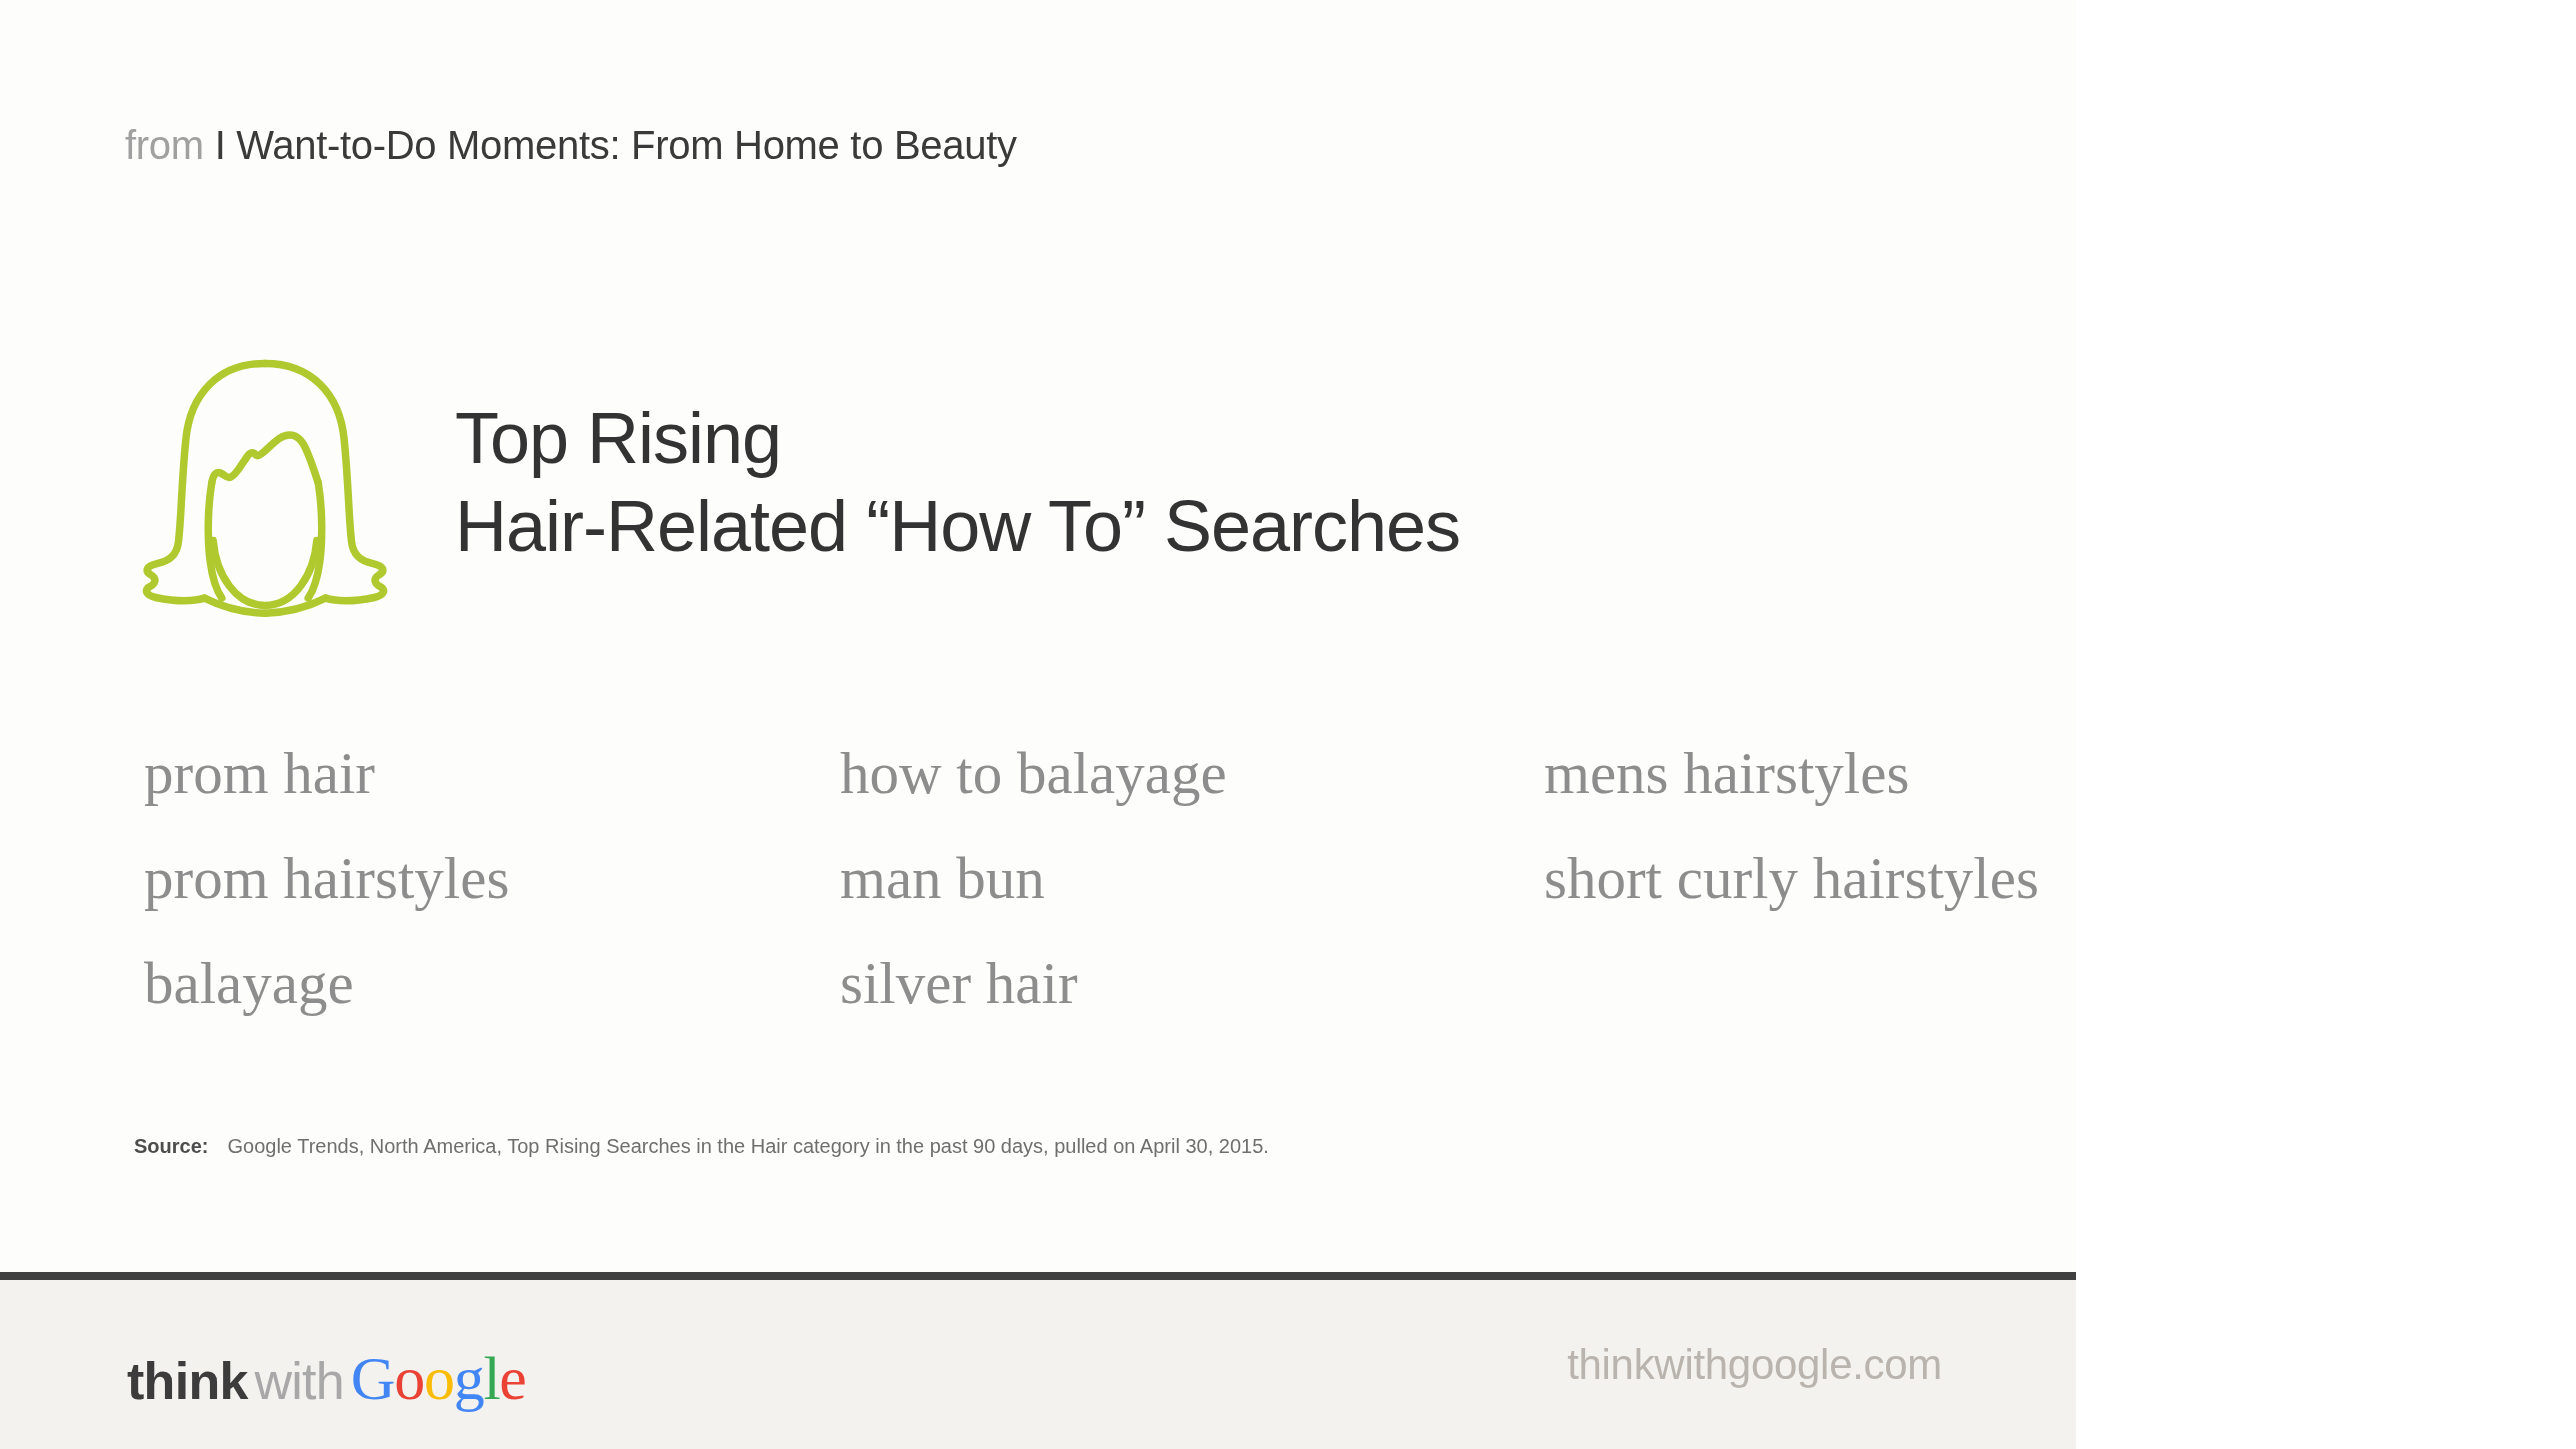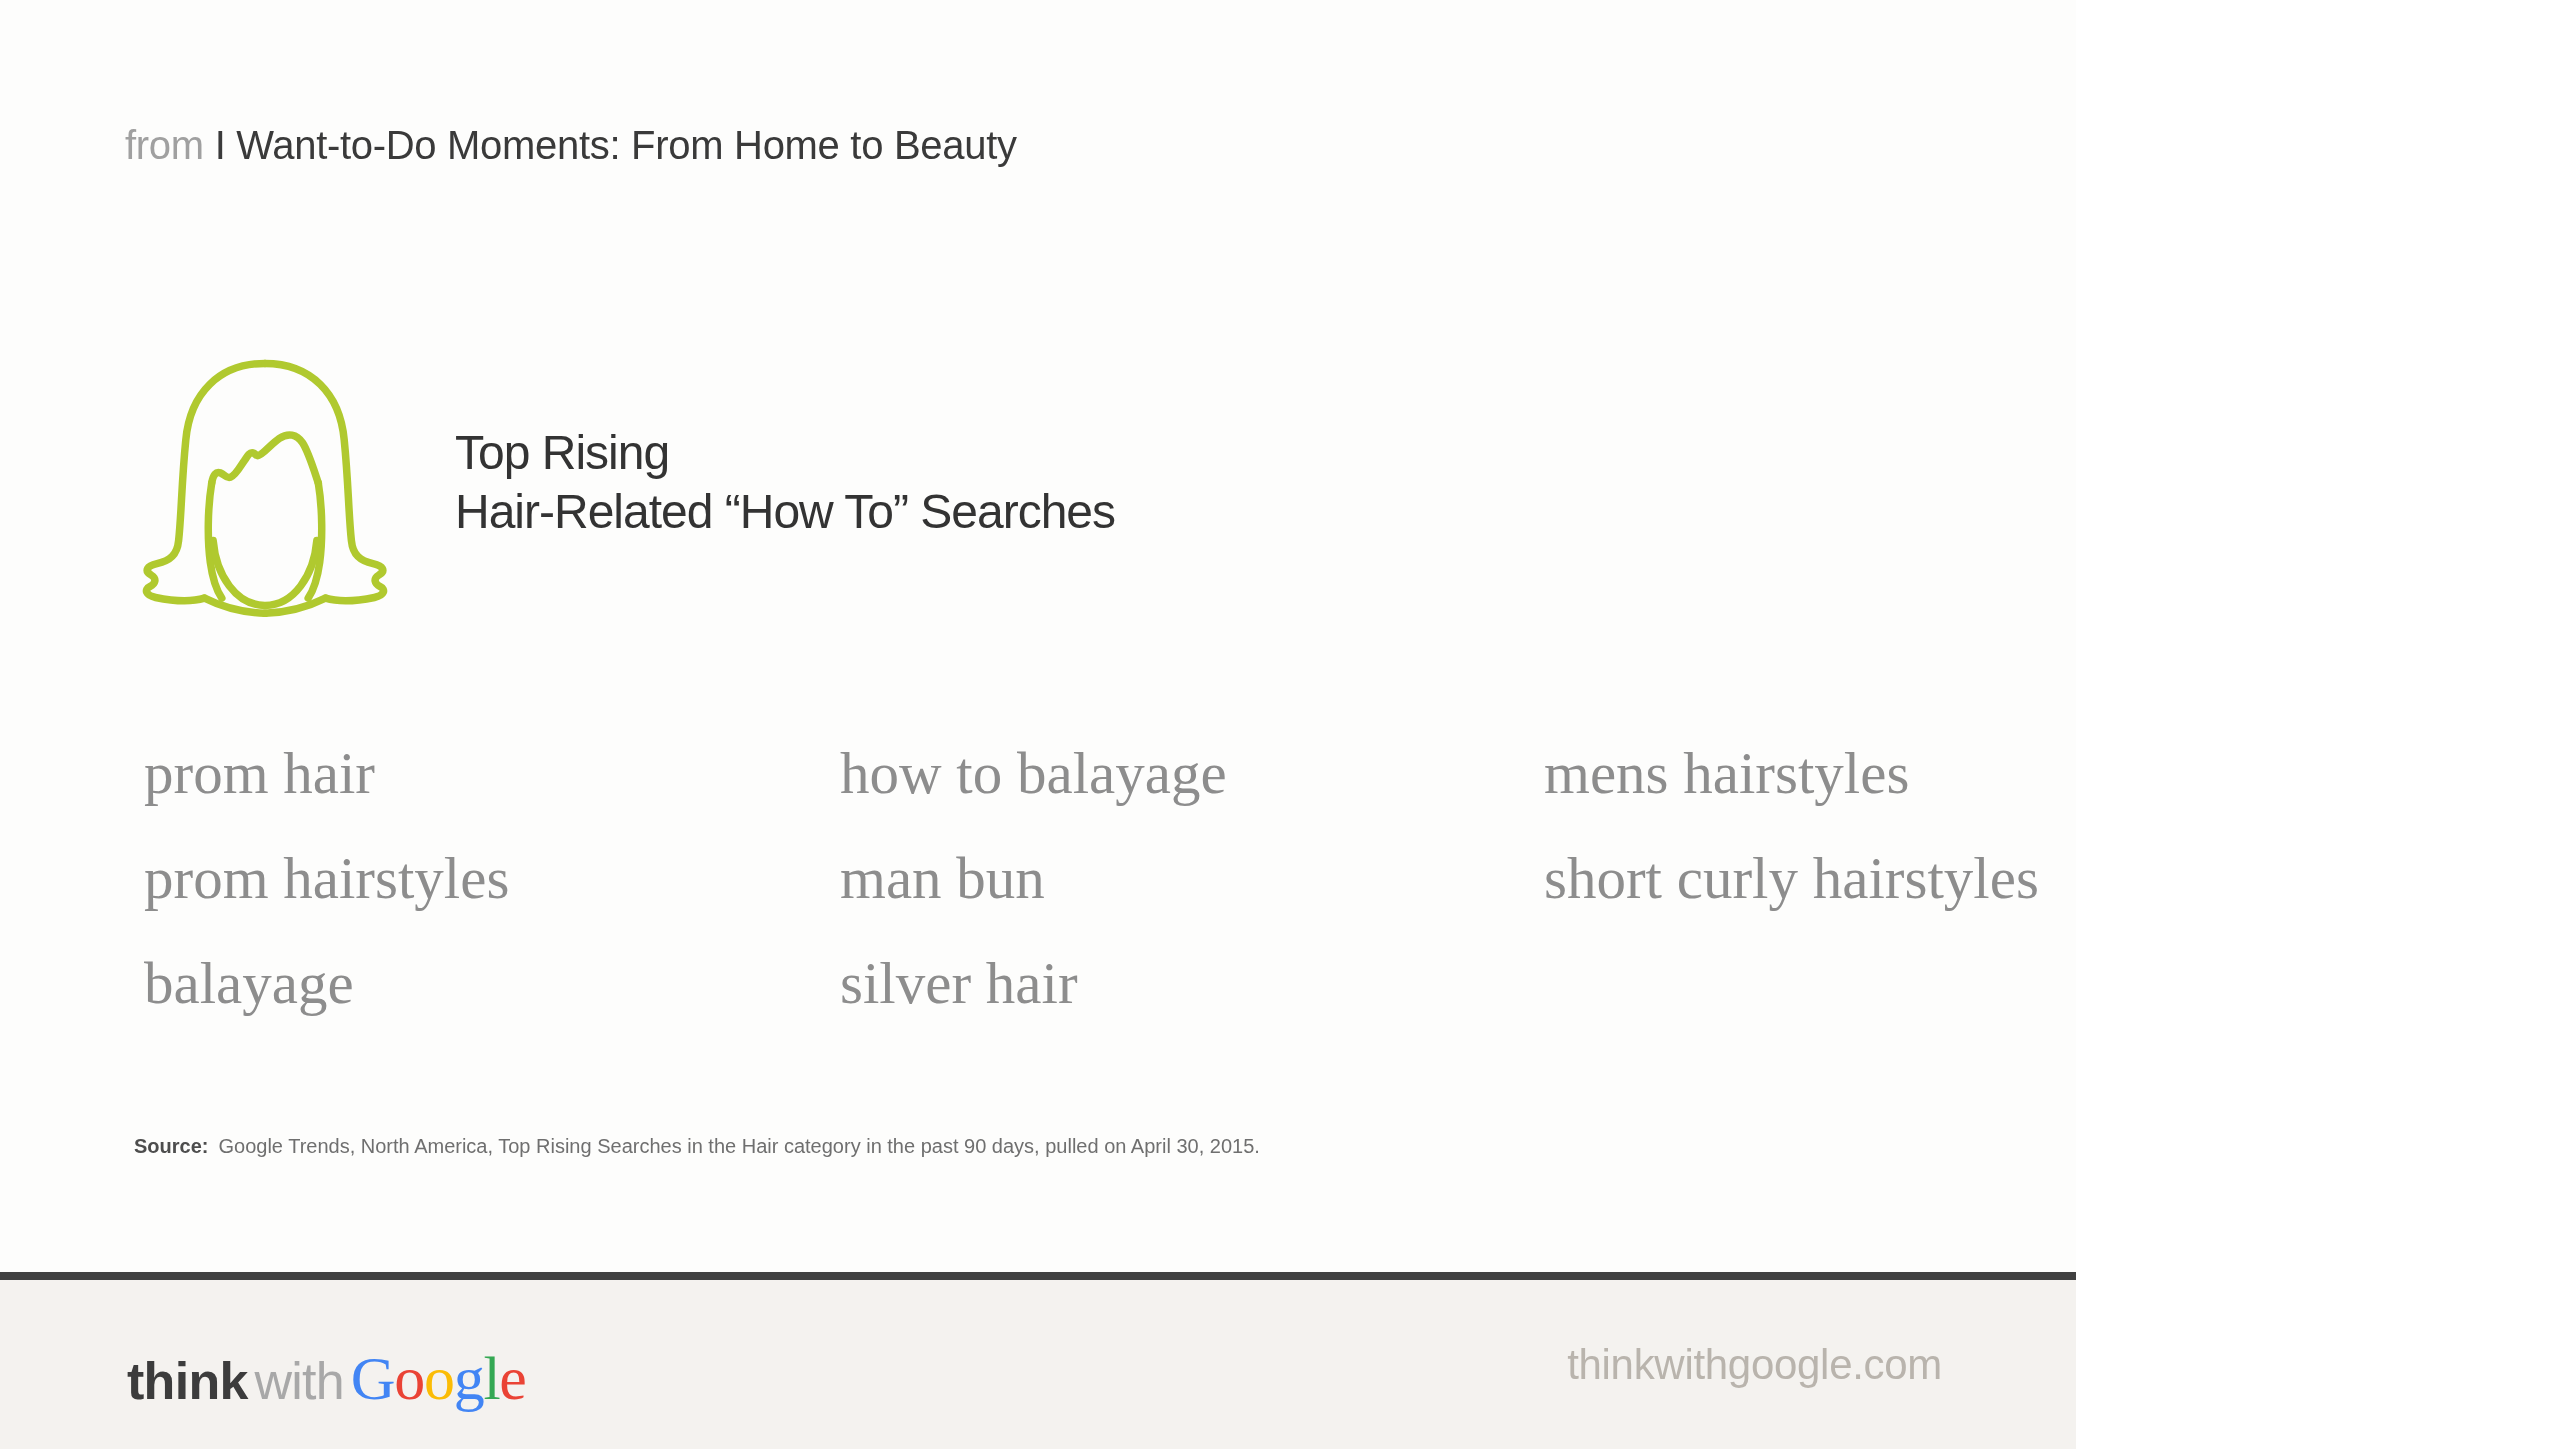--- a/index.html
+++ b/index.html
@@ -60,21 +60,21 @@
   }
   .hair-icon-wrap svg {
     display: block;
     width: 288px;
     height: 288px;
   }
 
   .headline {
     margin-left: 46px;
     color: #333333;
-    font-size: 48px;
+    font-size: 72px;
     line-height: 1.22;
     font-weight: 400;
     letter-spacing: -1px;
     white-space: nowrap;
   }
   .headline .hl-line { display: block; }
 
   
   .terms {
     position: absolute;
@@ -108,21 +108,21 @@
     line-height: 1.4;
     color: #6f6f6f;
     white-space: nowrap;
   }
   .source .src-label {
     font-weight: 700;
     color: #4d4d4d;
   }
   .source .src-text {
     font-weight: 400;
-    margin-left: 10px;
+    margin-left: 19px;
   }
 
   
   .footer {
     position: absolute;
     left: 0;
     right: 0;
     top: 1272px;
     height: 177px;
     background: #f4f2ef;

